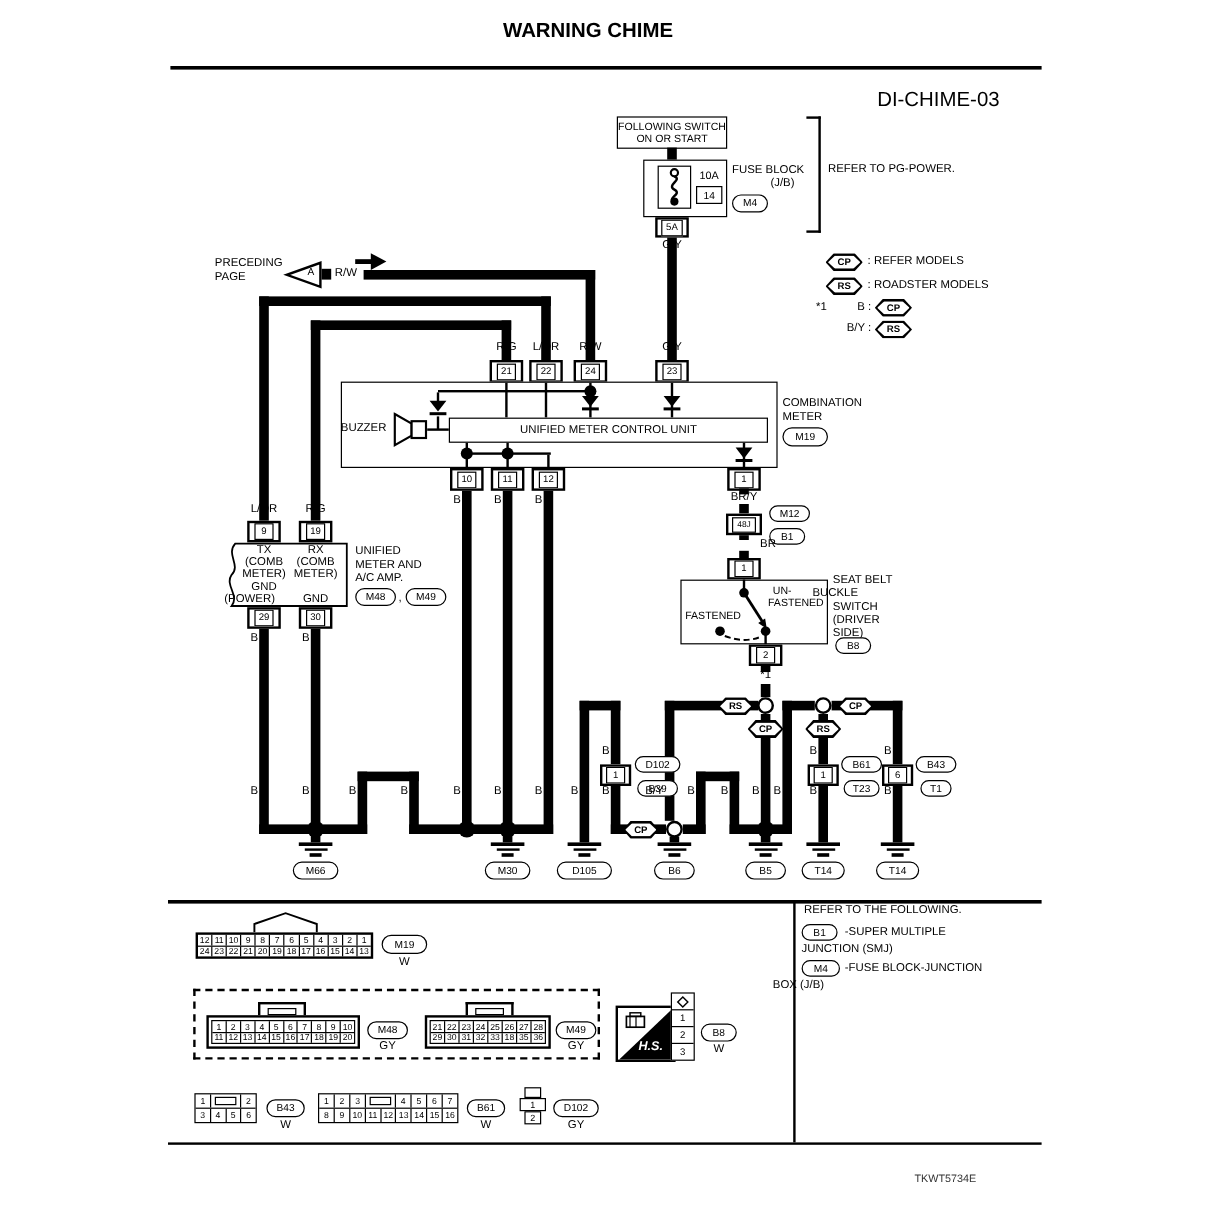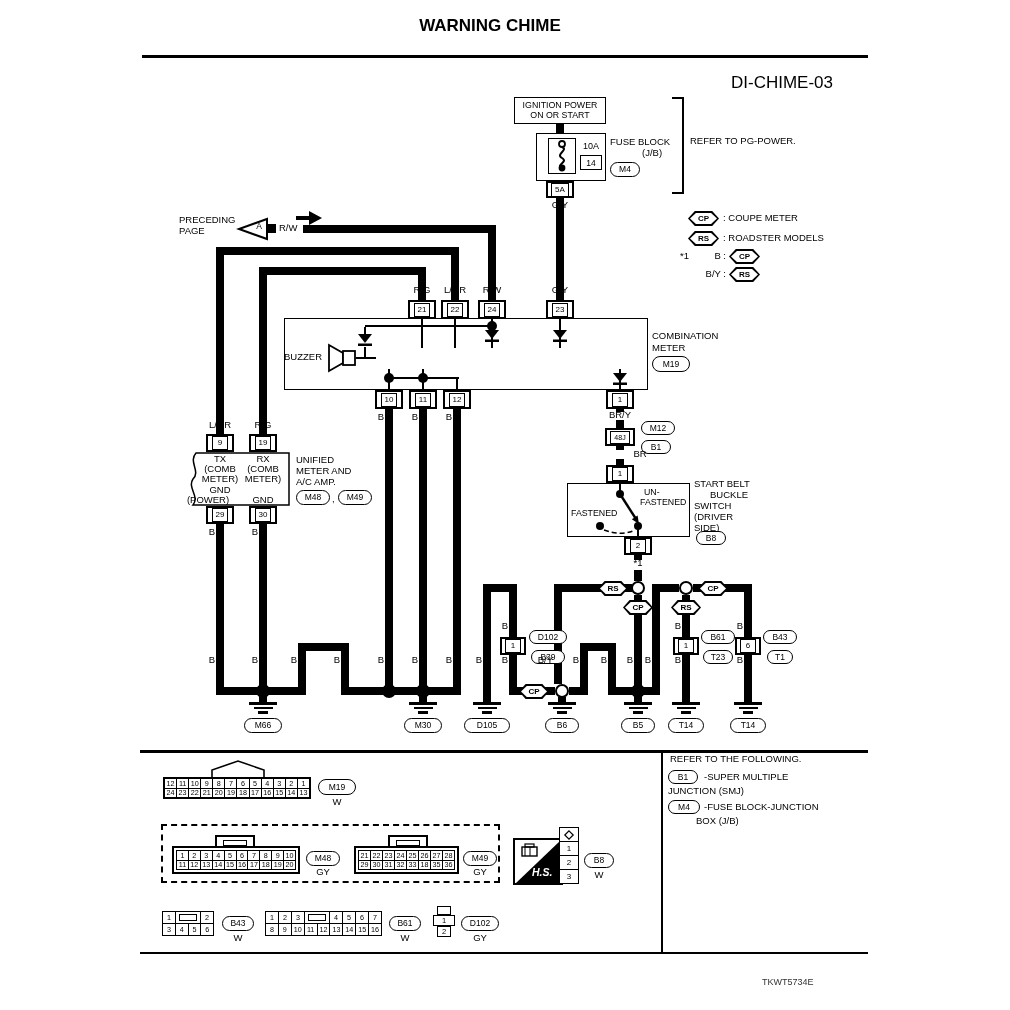--- a/index.html
+++ b/index.html
@@ -51,21 +51,21 @@
 </head>
 <body>
 
 <div id="stage">
 
   <div class="lbl big bold c" style="left:490px;top:16px">WARNING CHIME</div>
   <div class="w" style="left:142px;top:55px;width:726px;height:3px"></div>
   <div class="lbl big" style="left:833px;top:73px;transform:translateX(-100%)">DI-CHIME-03</div>
 
   <div class="box" style="left:514px;top:97px;width:92px;height:27px;text-align:center;font-size:8.8px;padding-top:2px">
-    <div>IGNITION POWER</div>
+    <div>FOLLOWING SWITCH</div>
     <div>ON OR START</div>
   </div>
   <div class="w" style="left:556px;top:123px;width:8px;height:11px"></div>
   <div class="box" style="left:536px;top:133px;width:70px;height:48px"></div>
   <div class="box" style="left:548px;top:138px;width:28px;height:36px"></div>
   <svg style="left:548px;top:138px" width="28" height="36" viewBox="0 0 28 36">
     <circle cx="14" cy="6" r="3" fill="#fff" stroke="#000" stroke-width="1.8"></circle>
     <path d="M14,9 C21,12 7,16 14,20 C21,24 7,27 14,30" fill="none" stroke="#000" stroke-width="2"></path>
     <circle cx="14" cy="30" r="3.4" fill="#000"></circle>
   </svg>
@@ -83,21 +83,21 @@
   <div class="w" style="left:682px;top:97px;width:2px;height:97px"></div>
   <div class="w" style="left:672px;top:97px;width:12px;height:2px"></div>
   <div class="w" style="left:672px;top:192px;width:12px;height:2px"></div>
   <div class="lbl" style="left:690px;top:136px">REFER TO PG-POWER.</div>
 
   <div class="hex" style="left:688px;top:211px;width:31px;height:15px">
       <div class="ho"></div>
       <div class="hi"></div>
       <span>CP</span>
     </div>
-  <div class="lbl" style="left:723px;top:213px">: COUPE METER</div>
+  <div class="lbl" style="left:723px;top:213px">: REFER MODELS</div>
   <div class="hex" style="left:688px;top:231px;width:31px;height:15px">
       <div class="ho"></div>
       <div class="hi"></div>
       <span>RS</span>
     </div>
   <div class="lbl" style="left:723px;top:233px">: ROADSTER MODELS</div>
   <div class="lbl" style="left:680px;top:251px">*1</div>
   <div class="lbl" style="left:726px;top:251px;transform:translateX(-100%)">B :</div>
   <div class="hex" style="left:729px;top:249px;width:31px;height:15px">
       <div class="ho"></div>
@@ -174,20 +174,21 @@
       <rect y="9.5" width="14" height="2.5" fill="#000"></rect>
     </svg>
 
   <div class="lbl" style="left:284px;top:352px">BUZZER</div>
   <svg style="left:328px;top:344px" width="29" height="28" viewBox="0 0 29 28">
     <polygon points="1,1 15,9 15,19 1,27" fill="#fff" stroke="#000" stroke-width="1.8"></polygon>
     <rect x="15" y="7" width="12" height="14" fill="#fff" stroke="#000" stroke-width="1.8"></rect>
   </svg>
   <div class="w" style="left:356px;top:357px;width:20px;height:2px"></div>
 
+  <div class="box" style="left:374px;top:348px;width:266px;height:21px;display:flex;align-items:center;justify-content:center;font-size:9.5px">UNIFIED METER CONTROL UNIT</div>
 
   <div class="w" style="left:388px;top:369px;width:2px;height:9px"></div>
   <div class="w" style="left:422px;top:369px;width:2px;height:9px"></div>
   <div class="w" style="left:388px;top:377px;width:71px;height:2px"></div>
   <div class="sdot" style="left:384px;top:373px"></div>
   <div class="sdot" style="left:418px;top:373px"></div>
   <div class="w" style="left:388px;top:379px;width:2px;height:11px"></div>
   <div class="w" style="left:422px;top:379px;width:2px;height:11px"></div>
   <div class="w" style="left:456px;top:379px;width:2px;height:11px"></div>
   <div class="w" style="left:619px;top:369px;width:2px;height:21px"></div>
@@ -279,22 +280,22 @@
     <line x1="53" y1="11" x2="69" y2="36" stroke="#000" stroke-width="2.4"></line>
     <polygon points="72,41 70.6,32.4 64.8,36.2" fill="#000"></polygon>
     <circle cx="33" cy="43" r="4" fill="#000"></circle>
     <circle cx="71" cy="43" r="4" fill="#000"></circle>
     <path d="M37,47 Q53,53 66,48" fill="none" stroke="#000" stroke-width="1.6" stroke-dasharray="5,3"></path>
     <line x1="71" y1="43" x2="71" y2="54" stroke="#000" stroke-width="2"></line>
   </svg>
   <div class="lbl" style="left:644px;top:487px;font-size:8.8px">UN-</div>
   <div class="lbl" style="left:640px;top:497px;font-size:8.8px">FASTENED</div>
   <div class="lbl" style="left:571px;top:508px;font-size:8.8px">FASTENED</div>
-  <div class="lbl" style="left:694px;top:479px">START BELT</div>
-  <div class="lbl" style="left:710px;top:490px">BUCKLE</div>
+  <div class="lbl" style="left:694px;top:479px">SEAT BELT</div>
+  <div class="lbl" style="left:677px;top:490px">BUCKLE</div>
   <div class="lbl" style="left:694px;top:501px">SWITCH</div>
   <div class="lbl" style="left:694px;top:512px">(DRIVER</div>
   <div class="lbl" style="left:694px;top:523px">SIDE)</div>
   <div class="oval" style="left:696px;top:531px;width:30px;height:14px">B8</div>
   <div class="conn" style="left:624px;top:537px;width:28px;height:18px">
       <i>2</i>
     </div>
   <div class="w" style="left:634px;top:555px;width:8px;height:5px"></div>
   <div class="lbl c" style="left:638px;top:558px">*1</div>
   <div class="w" style="left:634px;top:570px;width:8px;height:11px"></div>
@@ -445,21 +446,21 @@
   <div class="w" style="left:140px;top:750px;width:728px;height:2.5px"></div>
   <div class="w" style="left:661px;top:751px;width:2px;height:201px"></div>
   <div class="w" style="left:140px;top:952px;width:728px;height:2px"></div>
 
   <div class="lbl" style="left:670px;top:754px">REFER TO THE FOLLOWING.</div>
   <div class="oval" style="left:668px;top:770px;width:30px;height:14px">B1</div>
   <div class="lbl" style="left:704px;top:772px">-SUPER MULTIPLE</div>
   <div class="lbl" style="left:668px;top:786px">JUNCTION (SMJ)</div>
   <div class="oval" style="left:668px;top:800px;width:32px;height:14px">M4</div>
   <div class="lbl" style="left:704px;top:802px">-FUSE BLOCK-JUNCTION</div>
-  <div class="lbl" style="left:696px;top:816px">BOX (J/B)</div>
+  <div class="lbl" style="left:644px;top:816px">BOX (J/B)</div>
 
   <svg style="left:211px;top:760px" width="54" height="17" viewBox="0 0 54 17">
     <path d="M1,17 L1,10 L27,1 L53,10 L53,17" fill="#fff" stroke="#000" stroke-width="1.6"></path>
   </svg>
   <div class="pgrid" style="left:163px;top:777px;width:148px;height:22px">
     <div class="prow">
         <span class="cell">12</span>
         <span class="cell">11</span>
         <span class="cell">10</span>
         <span class="cell">9</span>

